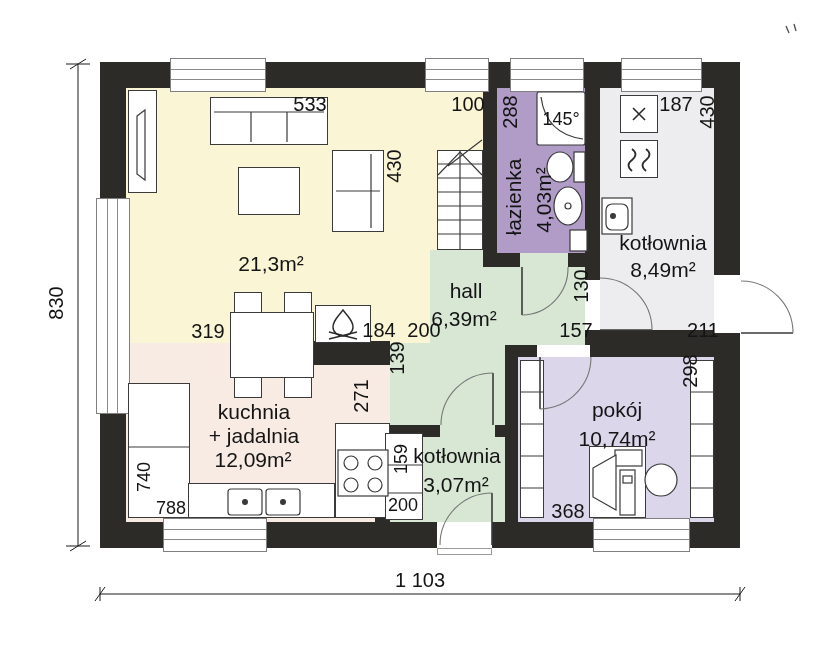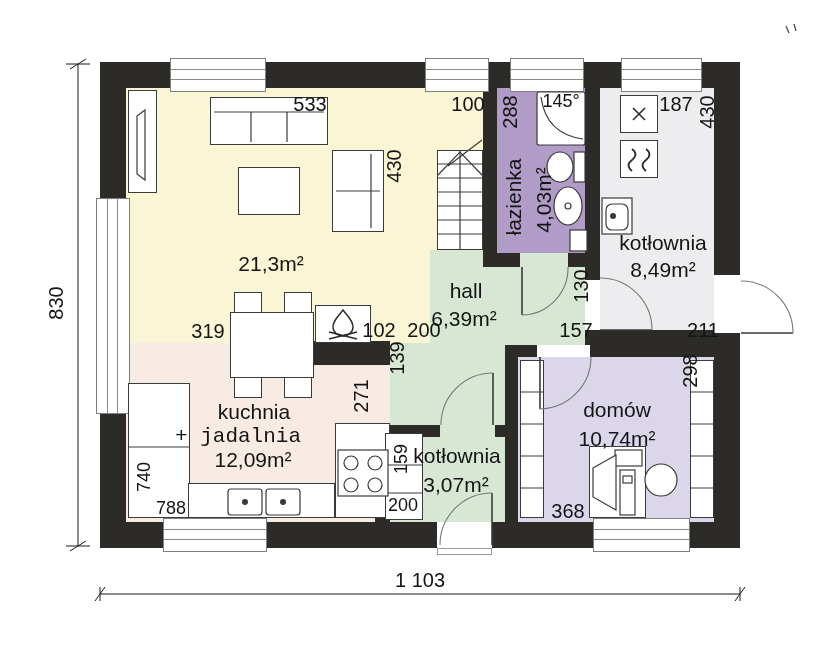--- a/index.html
+++ b/index.html
@@ -196,42 +196,42 @@
       <path d="M100,594 H740 M95,601 L105,587 M100,587 V601 M735,601 L745,587 M740,587 V601"></path>
     </g>
 
     <g stroke="#555" stroke-width="1.4" fill="none">
       <path d="M786,26 L789,33 M794,24 L796,31"></path>
     </g>
   </svg>
 
   <div class="lbl big" style="left:271px;top:264px;">21,3m²</div>
   <div class="lbl big" style="left:254px;top:412px;">kuchnia</div>
-  <div class="lbl big" style="left:238px;top:436px;font-family:Liberation Mono, monospace;">+ jadalnia</div>
+  <div class="lbl big" style="left:254px;top:436px;">+ jadalnia</div>
   <div class="lbl big" style="left:253px;top:460px;">12,09m²</div>
   <div class="lbl big" style="left:466px;top:291px;">hall</div>
   <div class="lbl big" style="left:464px;top:319px;">6,39m²</div>
   <div class="lbl big rot" style="left:514px;top:197px;">łazienka</div>
   <div class="lbl big rot" style="left:544px;top:200px;">4,03m²</div>
   <div class="lbl big" style="left:663px;top:243px;">kotłownia</div>
   <div class="lbl big" style="left:663px;top:270px;">8,49m²</div>
-  <div class="lbl big" style="left:617px;top:410px;">domów</div>
+  <div class="lbl big" style="left:617px;top:410px;">pokój</div>
   <div class="lbl big" style="left:617px;top:439px;">10,74m²</div>
   <div class="lbl big" style="left:457px;top:456px;">kotłownia</div>
   <div class="lbl big" style="left:456px;top:485px;">3,07m²</div>
 
   <div class="lbl" style="left:310px;top:104px;">533</div>
   <div class="lbl" style="left:468px;top:104px;">100</div>
   <div class="lbl rot" style="left:510px;top:112px;">288</div>
-  <div class="lbl small" style="left:561px;top:101px;text-align:right;">145°</div>
+  <div class="lbl small" style="left:561px;top:119px;text-align:right;">145°</div>
   <div class="lbl" style="left:676px;top:104px;text-align:right;">187</div>
   <div class="lbl rot" style="left:707px;top:112px;">430</div>
   <div class="lbl rot" style="left:394px;top:166px;">430</div>
   <div class="lbl" style="left:208px;top:331px;">319</div>
-  <div class="lbl" style="left:379px;top:330px;">102</div>
+  <div class="lbl" style="left:379px;top:330px;">184</div>
   <div class="lbl" style="left:424px;top:330px;">200</div>
   <div class="lbl rot" style="left:397px;top:358px;">139</div>
   <div class="lbl rot" style="left:361px;top:396px;">271</div>
   <div class="lbl rot" style="left:581px;top:286px;">130</div>
   <div class="lbl" style="left:576px;top:330px;">157</div>
   <div class="lbl" style="left:703px;top:330px;text-align:right;">211</div>
   <div class="lbl rot" style="left:690px;top:371px;">298</div>
   <div class="lbl" style="left:568px;top:511px;">368</div>
   <div class="lbl small rot" style="left:401px;top:459px;">159</div>
   <div class="lbl small" style="left:403px;top:505px;">200</div>

